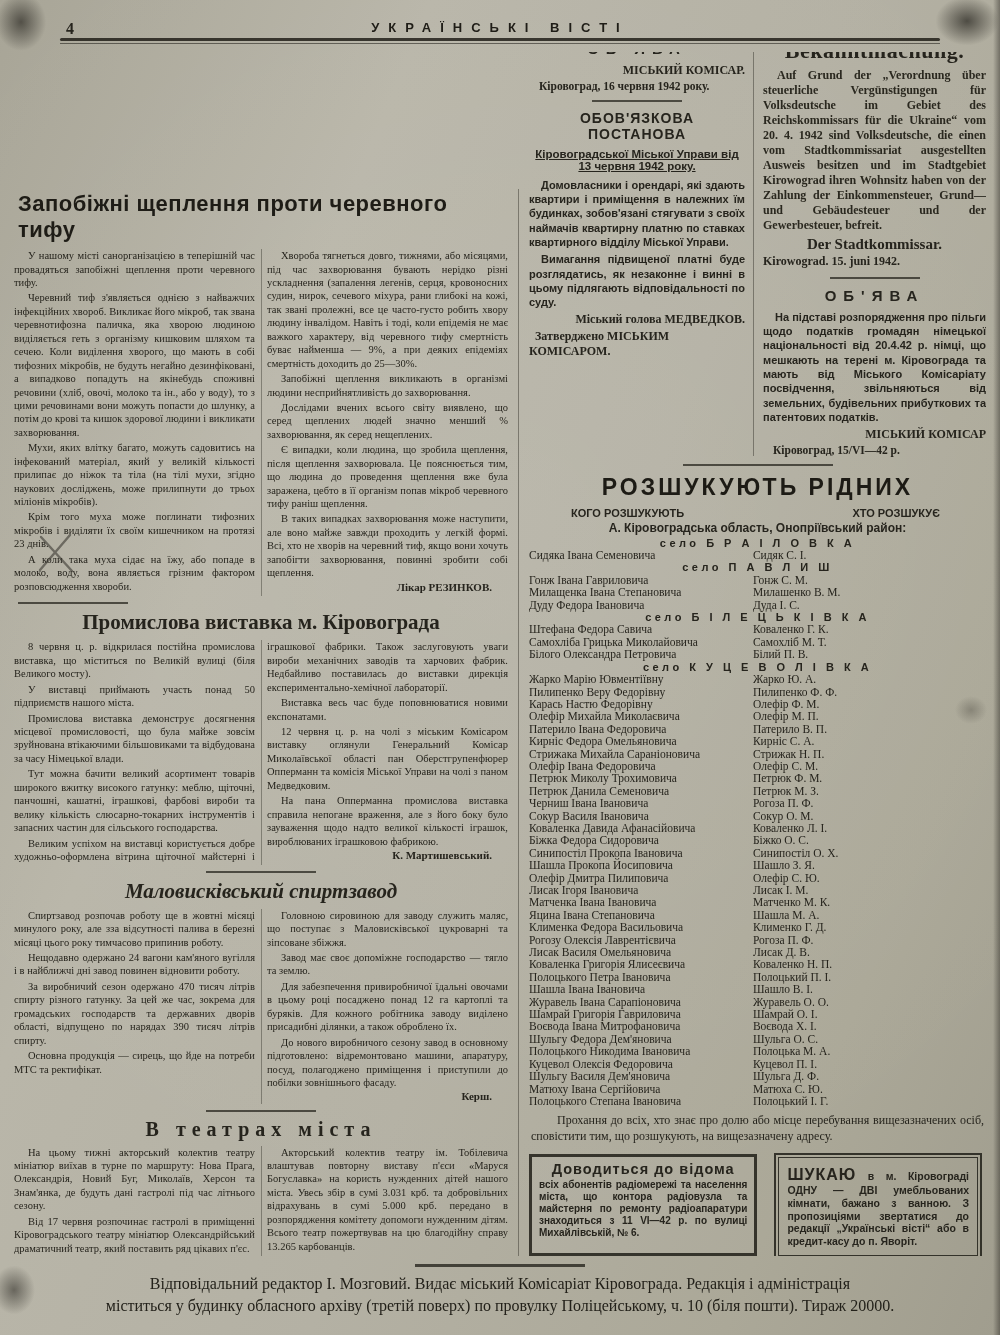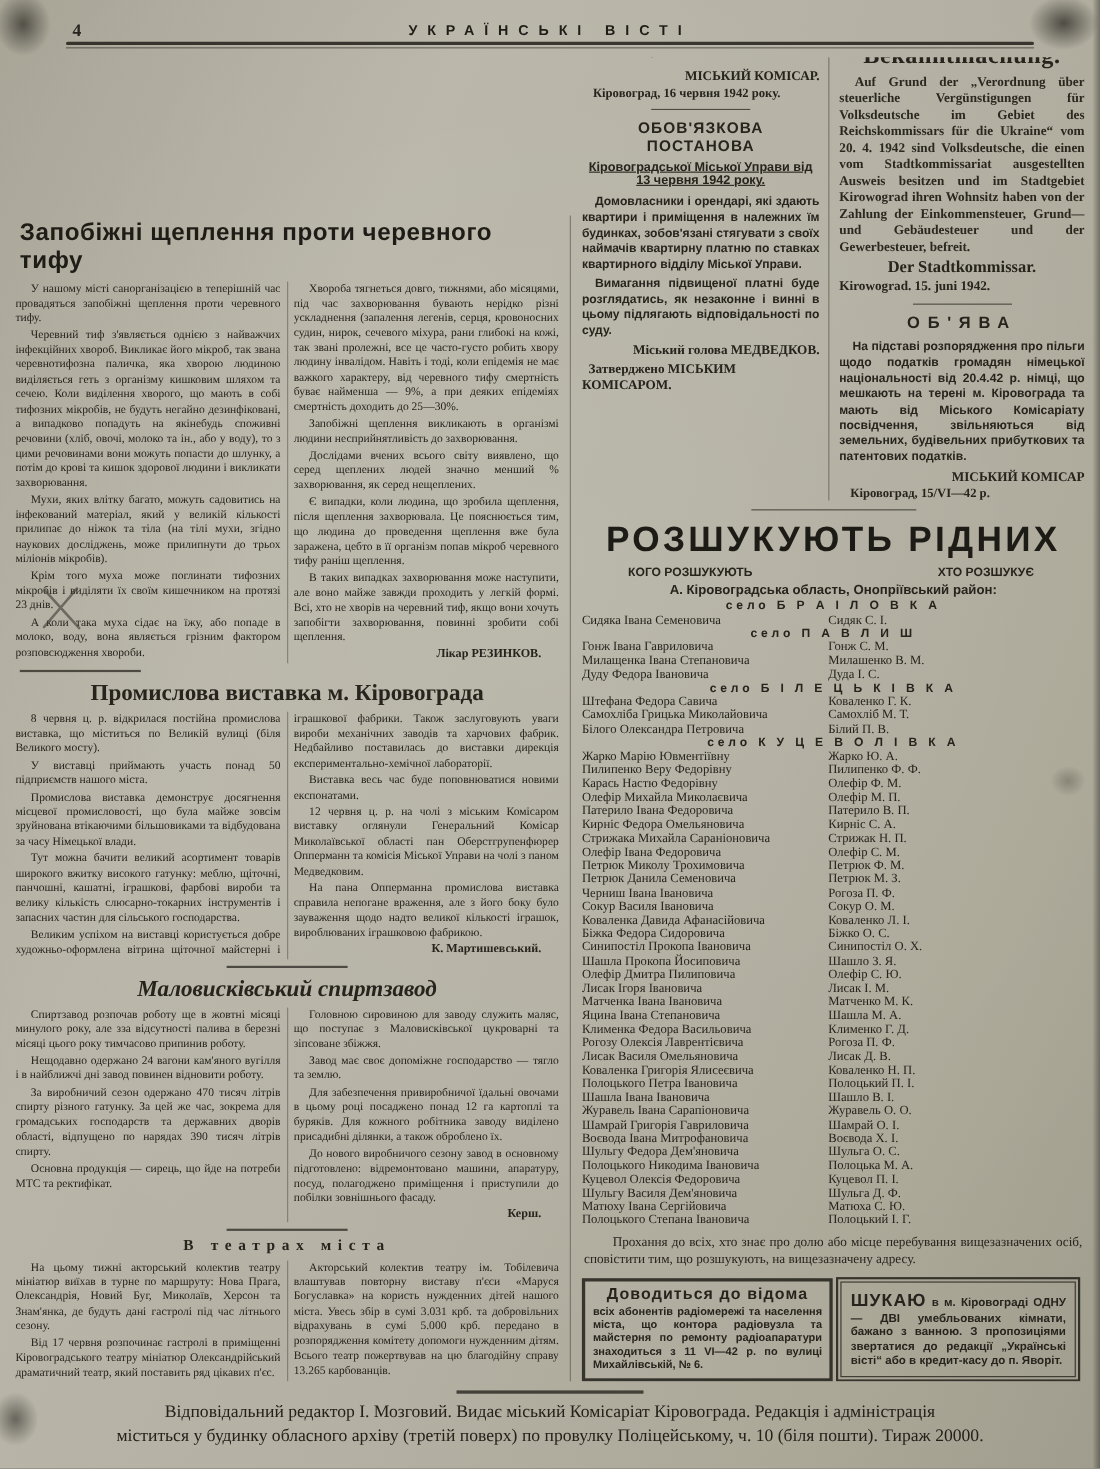--- a/index.html
+++ b/index.html
@@ -38,21 +38,21 @@
   .headline{font-family:"Liberation Sans",sans-serif;font-weight:bold;font-size:22px;
     letter-spacing:.5px;margin:2px 0 6px 4px;color:#1e1c16;}
   .art-body{columns:2;column-gap:12px;column-rule:1px solid rgba(35,33,27,.38);
     font-size:10.5px;line-height:1.28;text-align:justify;}
   .art-body p{margin:0 0 2px;text-indent:14px;}
   .sig{text-align:right;font-weight:bold;padding-right:16px;text-indent:0 !important;font-size:11px;}
   .sect-rule{width:110px;height:2px;background:rgba(30,28,22,.7);margin:6px auto 6px auto;}
   .sect-rule.left{margin-left:4px;}
   .head-serif{font-family:"Liberation Serif",serif;font-weight:bold;font-size:21px;text-align:center;margin:0 0 5px;}
   .head-italic{font-style:italic;}
-  .head-spaced{font-size:14px;letter-spacing:6px;}
+  .head-spaced{font-size:20px;letter-spacing:6px;}
 
   
   .right-top{display:flex;}
   .ann-col{width:216px;padding-right:8px;border-right:1px solid rgba(35,33,27,.42);}
   .de-col{flex:1;padding-left:9px;}
   .ann-title{font-family:"Liberation Sans",sans-serif;font-weight:bold;text-align:center;
     font-size:15px;letter-spacing:7px;margin:2px 0 6px;}
   .ann-body{font-family:"Liberation Sans",sans-serif;font-weight:bold;font-size:11px;
     line-height:1.3;text-align:justify;color:#26241d;}
   .ann-body p{margin:0 0 3px;text-indent:12px;}
@@ -64,35 +64,35 @@
   .german-title{font-family:"Liberation Serif",serif;font-weight:bold;font-size:22px;
     text-align:center;letter-spacing:.5px;margin:0 0 4px;}
   .german-body{font-size:12px;line-height:1.25;text-align:justify;font-weight:bold;color:#2a281f;}
   .german-body p{margin:0;text-indent:14px;}
   .german-sig{text-align:center;font-weight:bold;font-size:15px;margin:3px 0 0;}
   .german-date{font-size:12px;font-weight:bold;margin:1px 0 0;}
 
   
   .seek-section{margin-top:6px;}
   .seek-title{font-family:"Liberation Sans",sans-serif;font-weight:bold;text-align:center;
-    font-size:32px;letter-spacing:3px;margin:2px 0 6px;color:#1d1b15;}
+    font-size:23px;letter-spacing:3px;margin:2px 0 6px;color:#1d1b15;}
   .seek-heads{display:flex;justify-content:space-between;font-family:"Liberation Sans",sans-serif;
     font-weight:bold;font-size:11px;padding:0 46px 0 42px;}
   .seek-region{text-align:center;font-family:"Liberation Sans",sans-serif;font-weight:bold;
     font-size:12px;margin:2px 0 2px;}
   .seek-list{font-size:11.5px;line-height:12.4px;}
   .seek-row{display:flex;}
   .seek-row .village{flex:1;text-align:center;font-weight:bold;letter-spacing:3.5px;font-family:"Liberation Sans",sans-serif;font-size:11px;}
   .seek-row .who{flex:0 0 49%;}
   .seek-row .by{flex:1;}
   [data-bind]:empty{display:none;}
   .plea{font-size:12px;line-height:1.3;text-align:justify;text-indent:26px;margin:6px 2px 0;}
 
   
-  .boxes{display:flex;gap:7px;margin-top:9px;padding-right:4px;}
+  .boxes{display:flex;gap:21px;margin-top:9px;padding-right:4px;}
   .notice-box{width:46%;border:3px solid rgba(32,30,24,.85);padding:4px 7px 5px;background:rgba(255,255,255,.03);}
   .notice-box h4{margin:0 0 2px;text-align:center;font-family:"Liberation Sans",sans-serif;font-size:14.5px;letter-spacing:1px;}
   .box-body{font-family:"Liberation Sans",sans-serif;font-weight:bold;font-size:10px;line-height:1.22;text-align:justify;margin:0;}
   .room-box{flex:1;border:1px solid rgba(32,30,24,.85);outline:2px solid rgba(32,30,24,.85);outline-offset:2.5px;
     margin:3px 4px 0 0;padding:7px 8px;align-self:flex-start;}
   .seek-lead{font-size:16px;font-weight:bold;letter-spacing:1px;}
 
   
   .footer{margin-top:8px;text-align:center;}
   .footer-rule{width:170px;height:3px;background:rgba(30,28,22,.75);margin:0 auto 6px;}

